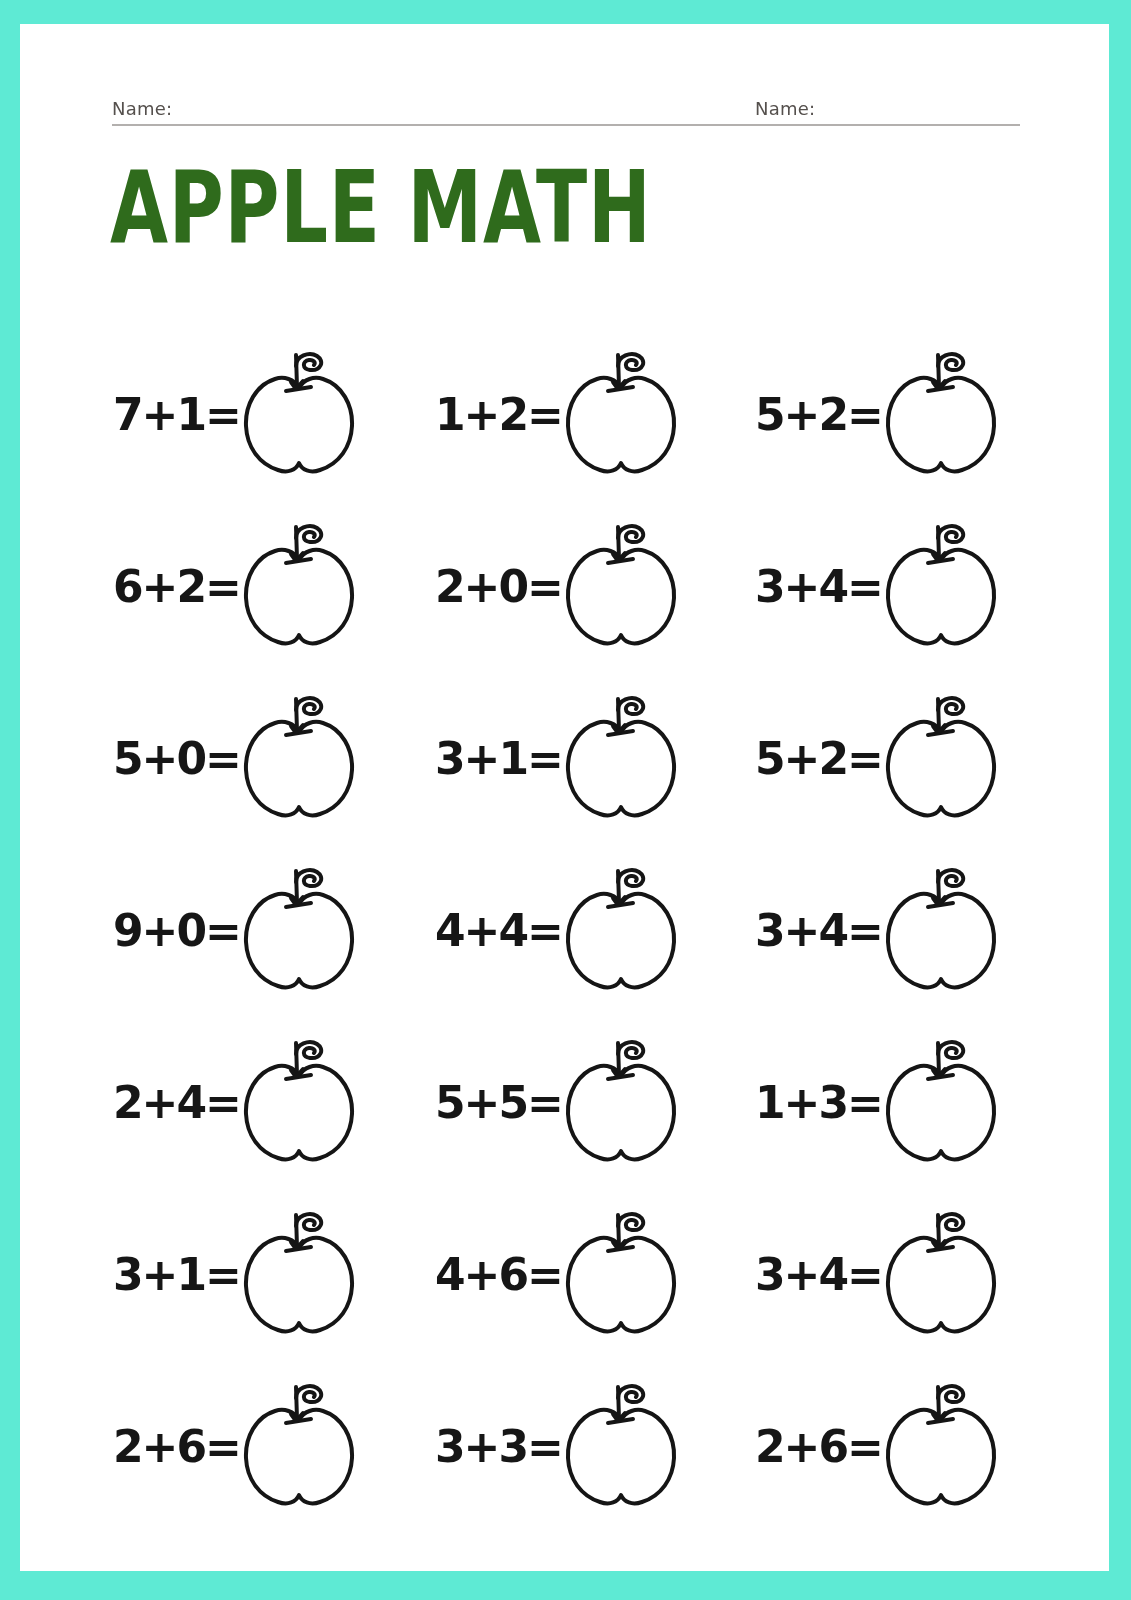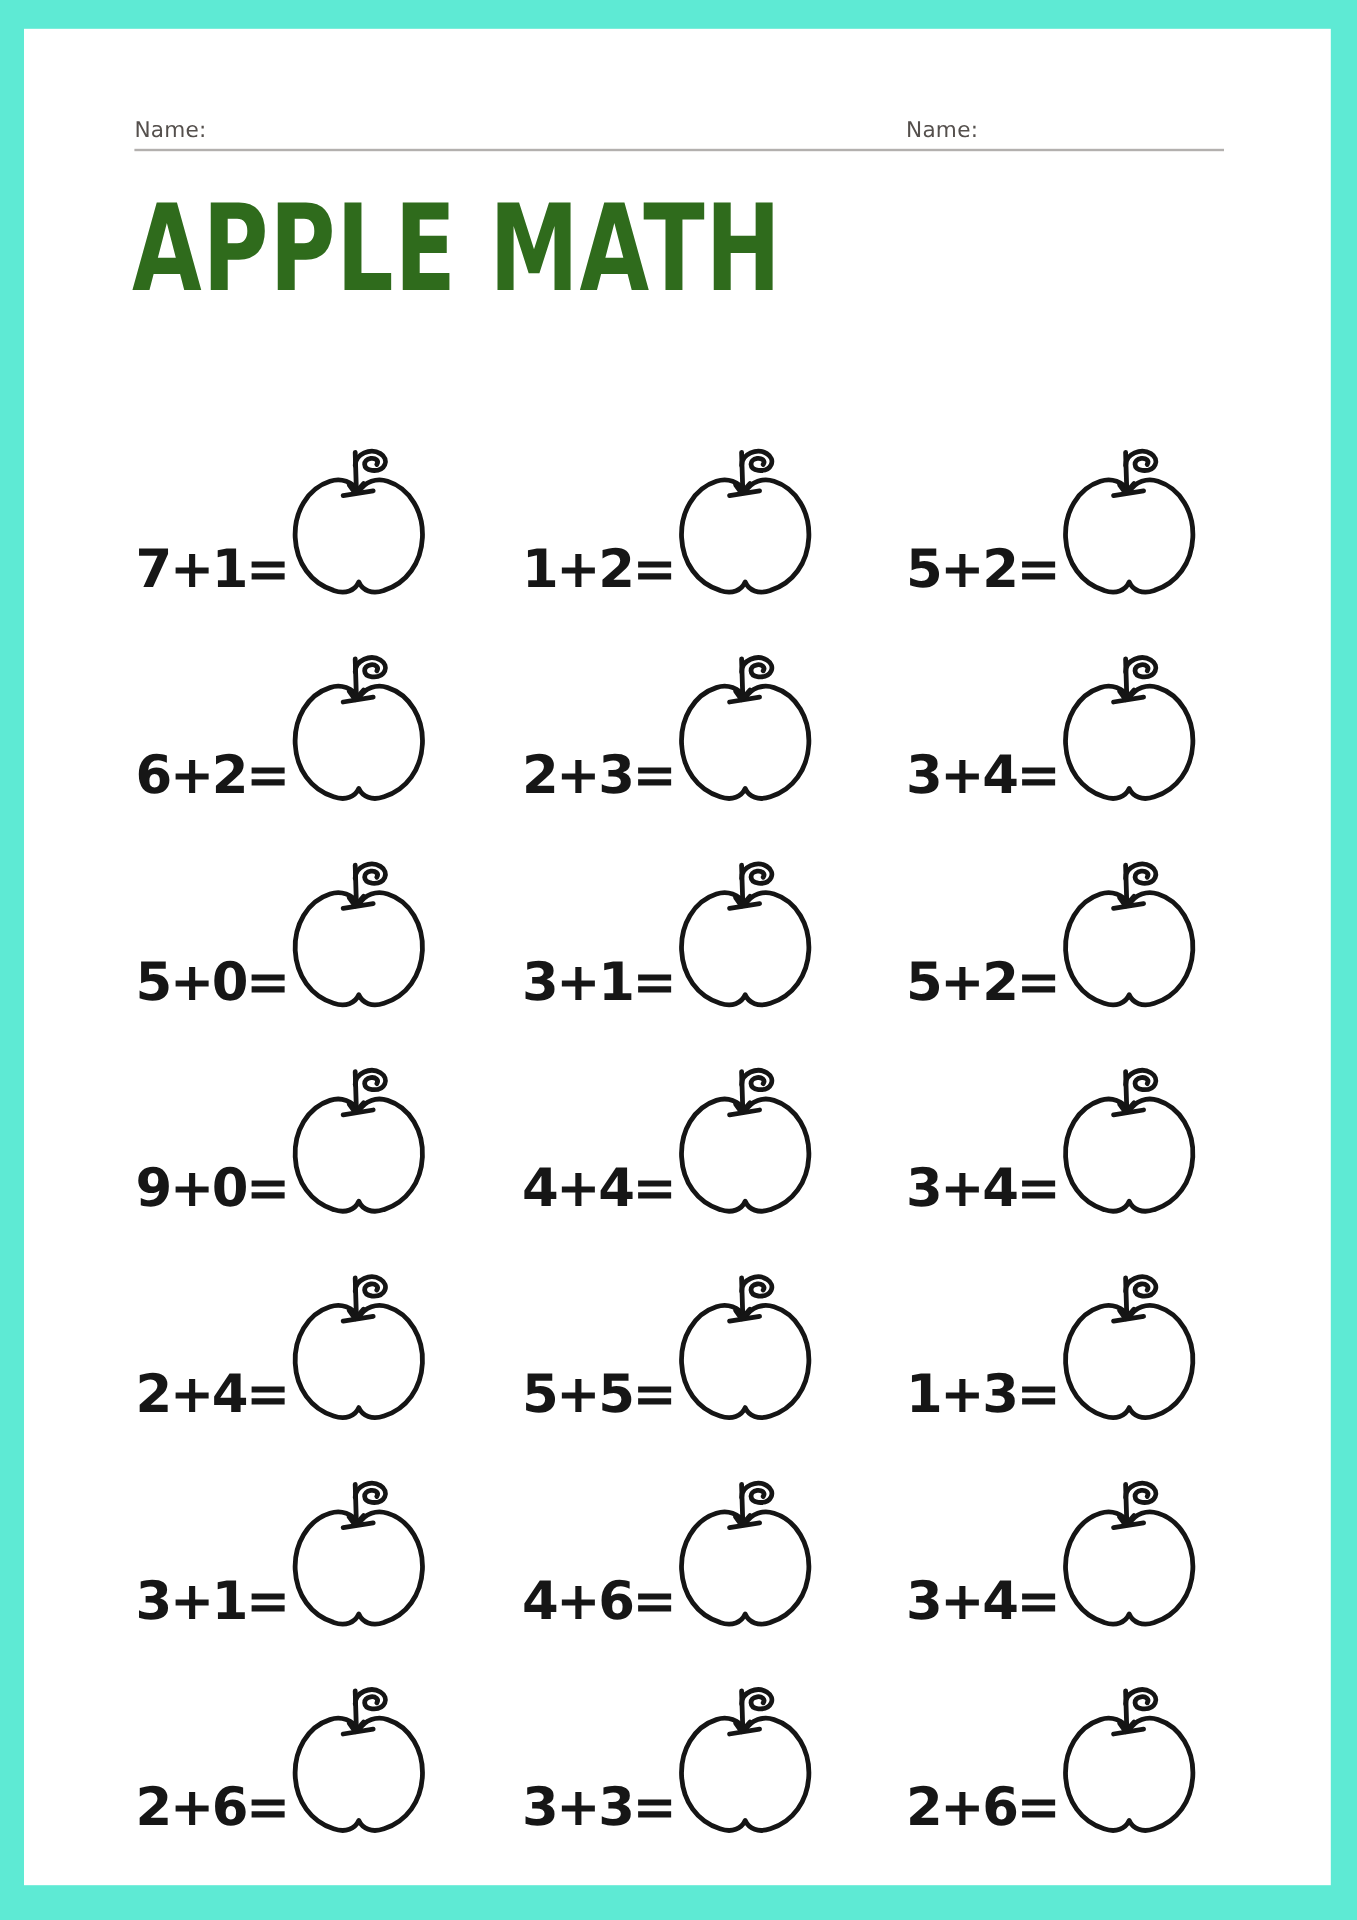--- a/index.html
+++ b/index.html
@@ -56,21 +56,21 @@
   .grid{
     position:absolute;
     left:113px;top:328px;
     width:905px;
     display:grid;
     grid-template-columns:322px 320px auto;
     grid-auto-rows:172px;
   }
   .cell{
     display:flex;
-    align-items:flex-end;
+    align-items:center;
   }
   .problem-label{
     min-width:124px;
     font-size:44px;
     font-weight:bold;
     color:#161616;
     letter-spacing:-2px;
     white-space:nowrap;
   }
   .apple{
@@ -185,21 +185,21 @@
       <path d="M 57 37 L 56 5"></path>
 
       <path d="M 46 41 L 71 37"></path>
       <path d="M 51 32 L 56 39 L 63 31"></path>
 
       <path d="M 56 16 C 56 6, 69 1, 77 6 C 85 11, 81 21, 70 20 C 62 19, 62 11, 69 10 C 73 9.5, 76 12, 74 15"></path>
     </svg>
   </div>
 
   <div class="cell">
-    <span class="problem-label">2+3=</span>
+    <span class="problem-label">2+0=</span>
     <svg class="apple" viewBox="0 0 118 128" aria-hidden="true">
 
       <path class="body" d="M 59 38
         C 54 29, 44 26, 35 29
         C 16 35, 5 55, 6 76
         C 7 97, 19 114, 38 120
         C 48 123.5, 56 120, 59 113
         C 62 120, 70 123.5, 80 120
         C 99 114, 111 97, 112 76
         C 113 55, 102 35, 83 29

